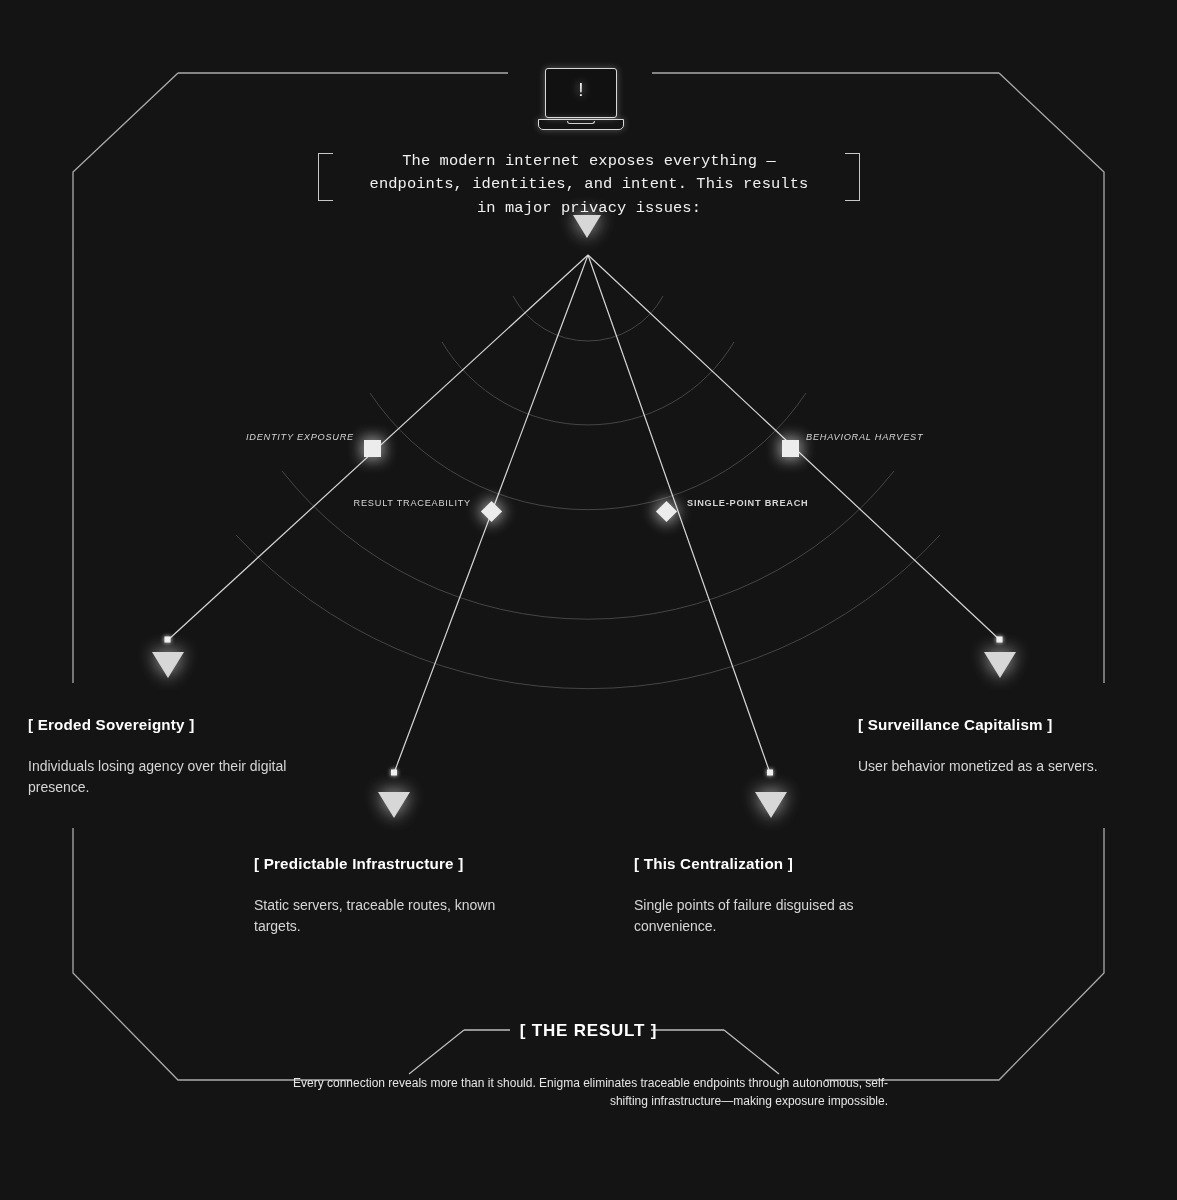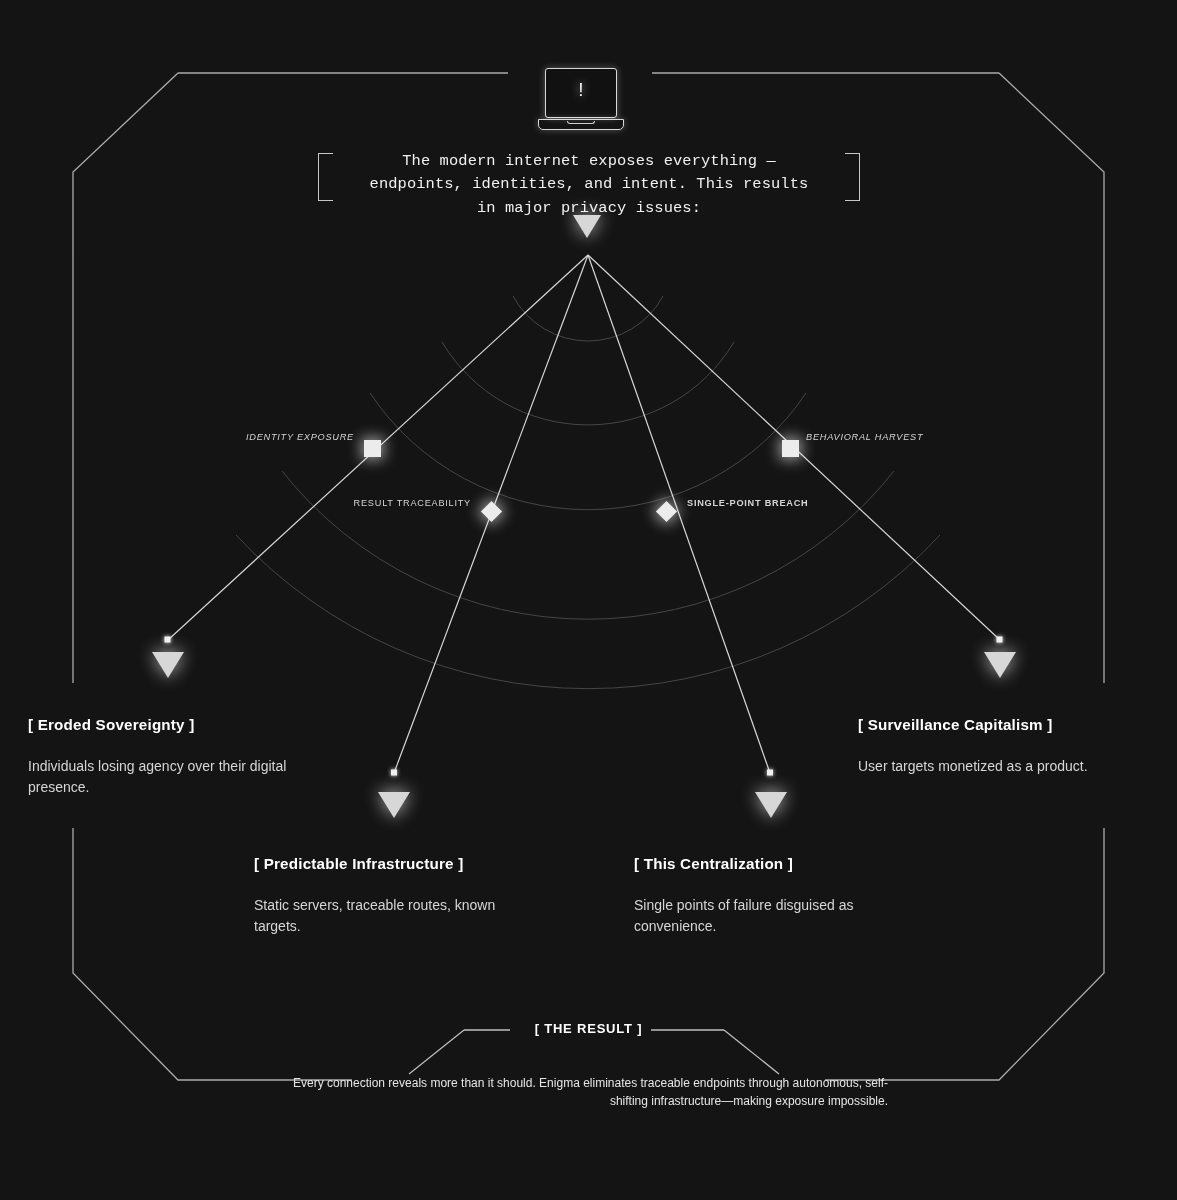--- a/index.html
+++ b/index.html
@@ -166,21 +166,21 @@
     line-height: 1.45;
     color: #d6d6d6;
   }
 
   
   .result-title {
     position: absolute;
     left: 0; right: 0;
     top: 1021px;
     text-align: center;
-    font-size: 13px;
+    font-size: 17px;
     font-weight: 700;
     letter-spacing: 0.8px;
     color: #ffffff;
   }
   .result-body {
     position: absolute;
     left: 288px;
     top: 1074px;
     width: 600px;
     text-align: right;
@@ -291,19 +291,19 @@
 
   <div class="tri" style="left:755px; top:792px;"></div>
   <div class="outcome" style="left:634px; top:855px;">
     <div class="outcome-title">[ This Centralization ]</div>
     <div class="outcome-desc">Single points of failure disguised as convenience.</div>
   </div>
 
   <div class="tri" style="left:984px; top:652px;"></div>
   <div class="outcome" style="left:858px; top:716px;">
     <div class="outcome-title">[ Surveillance Capitalism ]</div>
-    <div class="outcome-desc">User targets monetized as a product.</div>
+    <div class="outcome-desc">User behavior monetized as a servers.</div>
   </div>
 
   <div class="result-title">[ THE RESULT ]</div>
   <div class="result-body">Every connection reveals more than it should. Enigma eliminates traceable endpoints through autonomous, self-shifting infrastructure—making exposure impossible.</div>
 
 </div>
 
 </body></html>

